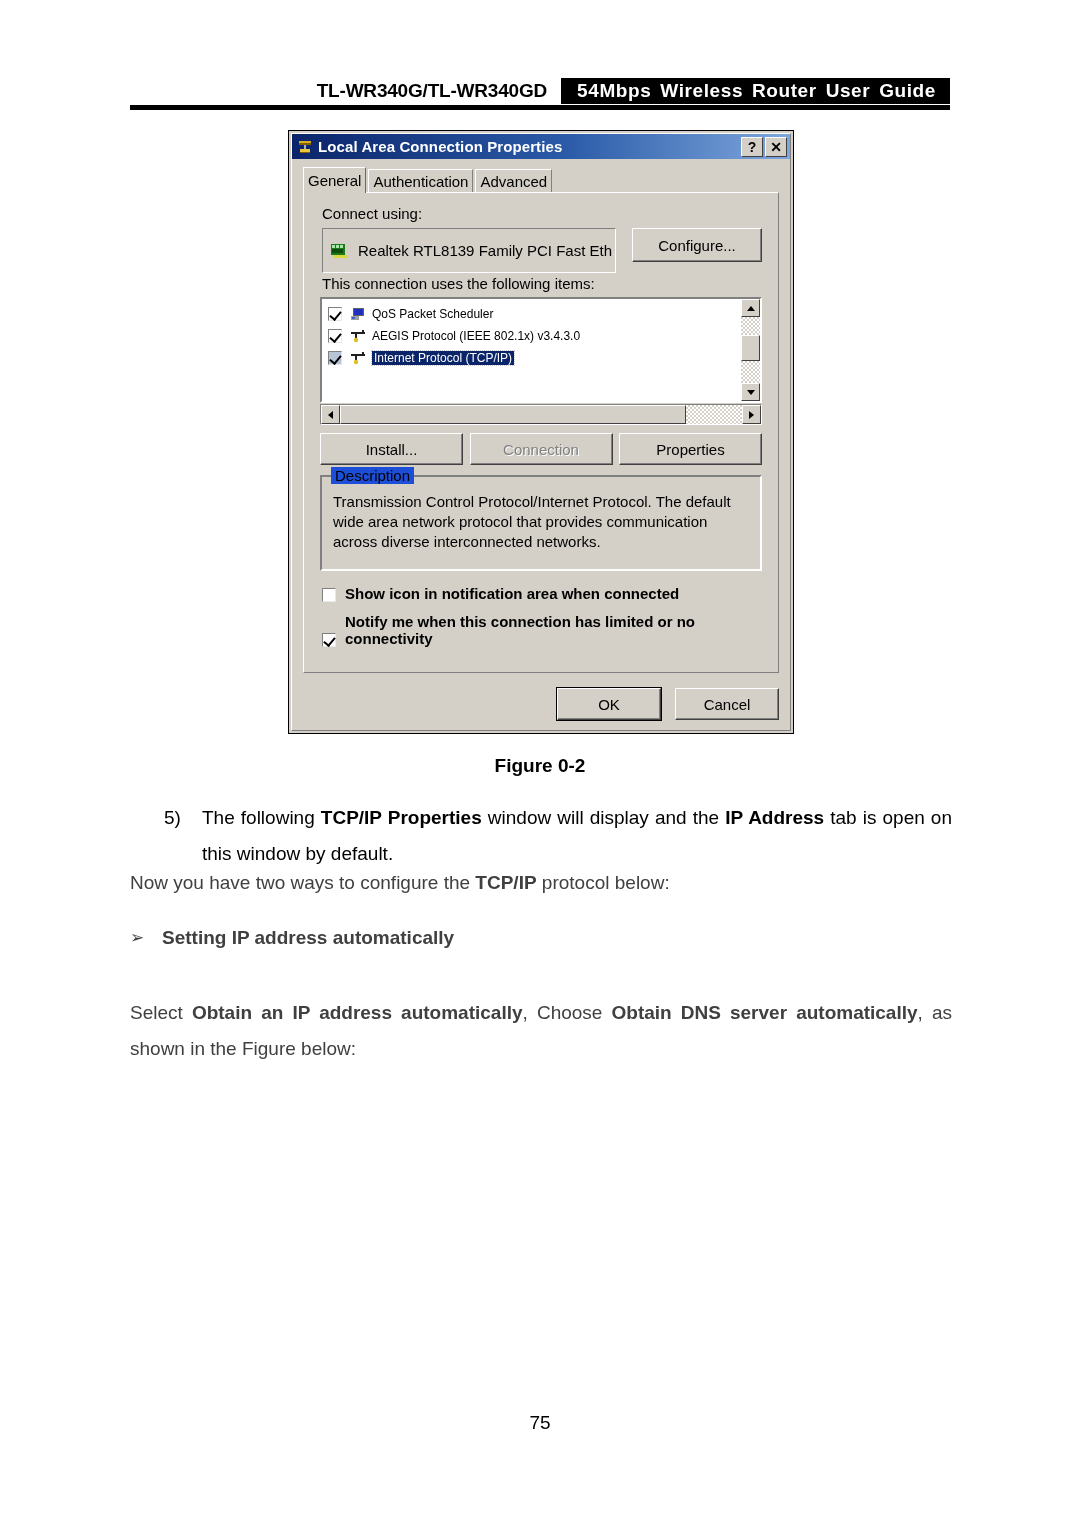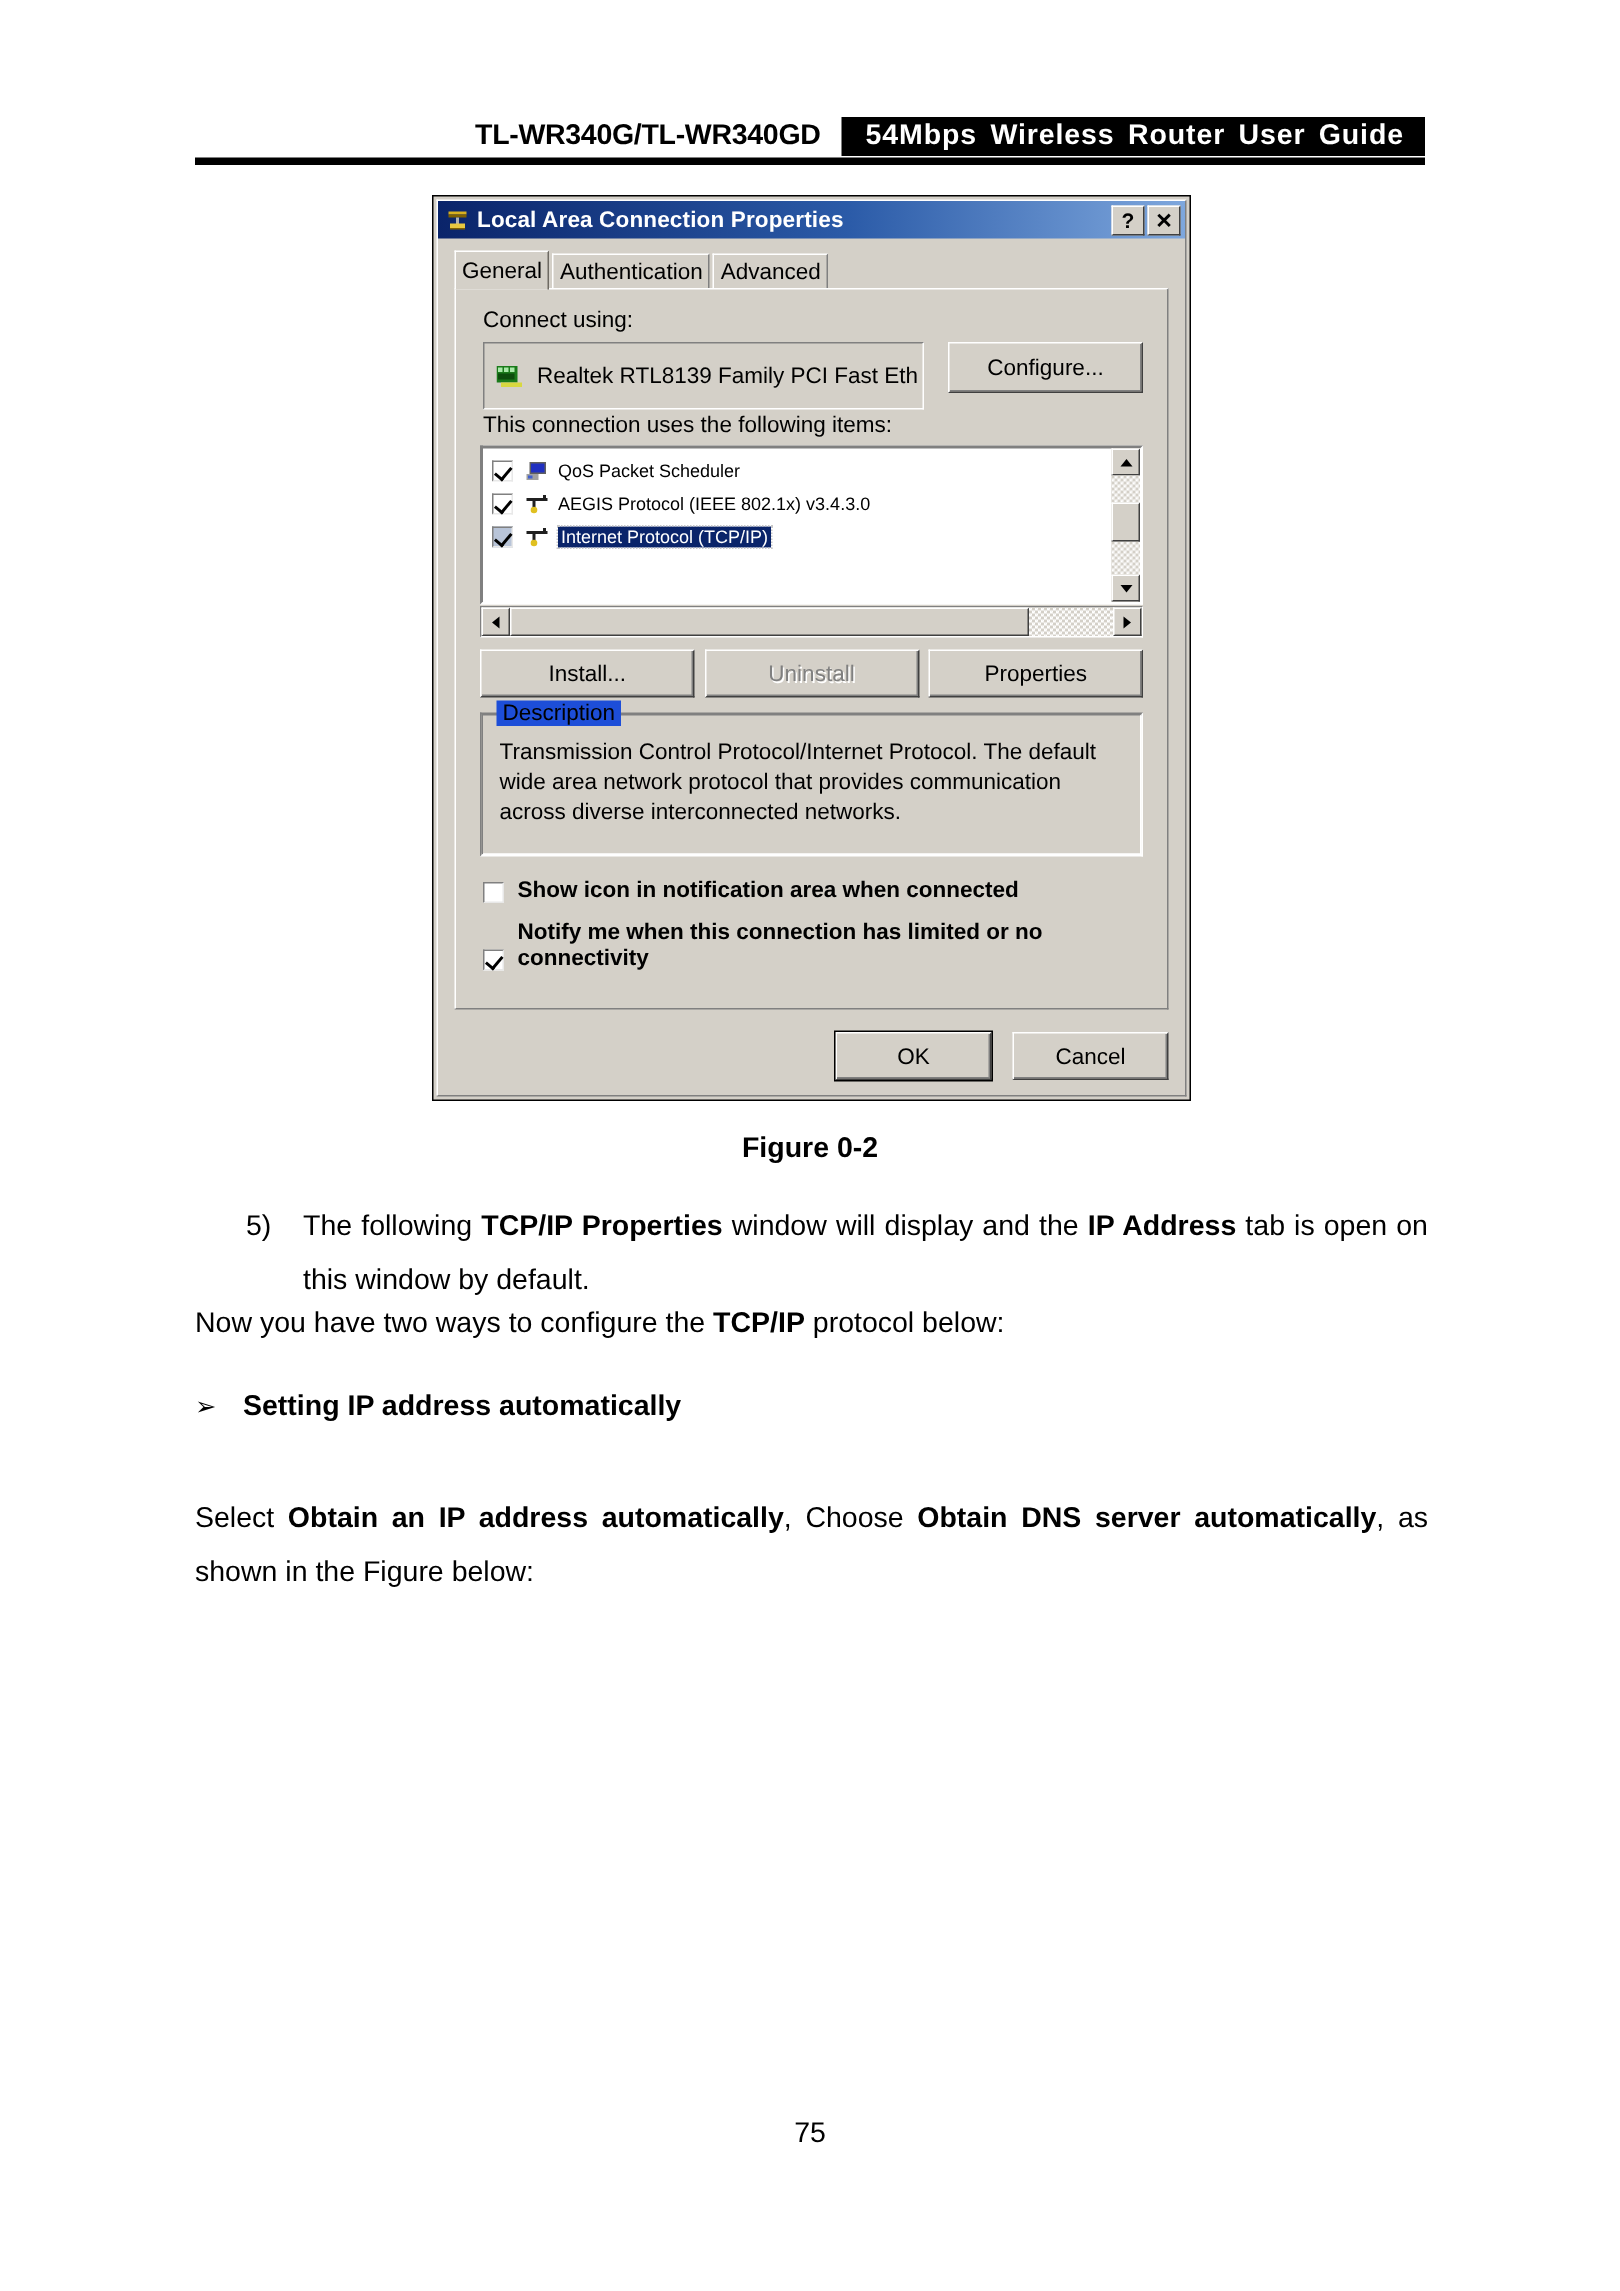--- a/index.html
+++ b/index.html
@@ -237,21 +237,21 @@
   }
   .dlg-footer .btn{ width:104px; height:32px; margin-left:14px; }
 
   
   .figcap{
     position:absolute; left:0; top:755px; width:1080px; text-align:center;
     font-size:19px; font-weight:bold;
   }
   .bodytext{
     position:absolute; left:130px; width:822px;
-    font-size:19px; line-height:36px; color:#000000;
+    font-size:19px; line-height:36px; color:#404040;
   }
   .step{ position:absolute; left:130px; top:800px; width:822px; font-size:19px; line-height:36px;}
   .step-num{ position:absolute; left:34px; top:0; width:34px; }
   .step-body{ margin-left:72px; text-align:justify; }
   .bullet-row{ display:flex; }
   .bullet-gl{ width:32px; flex:0 0 auto; font-size:17px; }
   .pagenum{
     position:absolute; left:0; top:1412px; width:1080px; text-align:center;
     font-size:19px;
   }
@@ -382,21 +382,21 @@
       <div class="hsb-track">
         <div class="hsb-thumb"></div>
       </div>
       <div class="hsb-btn">
           <i class="arrow-right"></i>
         </div>
     </div>
 
     <div class="btnrow">
       <div class="btn">Install...</div>
-      <div class="btn disabled">Uninstall</div>
+      <div class="btn disabled">Connection</div>
       <div class="btn">Properties</div>
     </div>
 
     <div class="groupbox">
       <div class="gb-frame"></div>
       <div class="gb-title">Description</div>
       <div class="gb-body">Transmission Control Protocol/Internet Protocol. The default wide area network protocol that provides communication across diverse interconnected networks.</div>
     </div>
 
     <div class="chkline" style="top:392px;">

